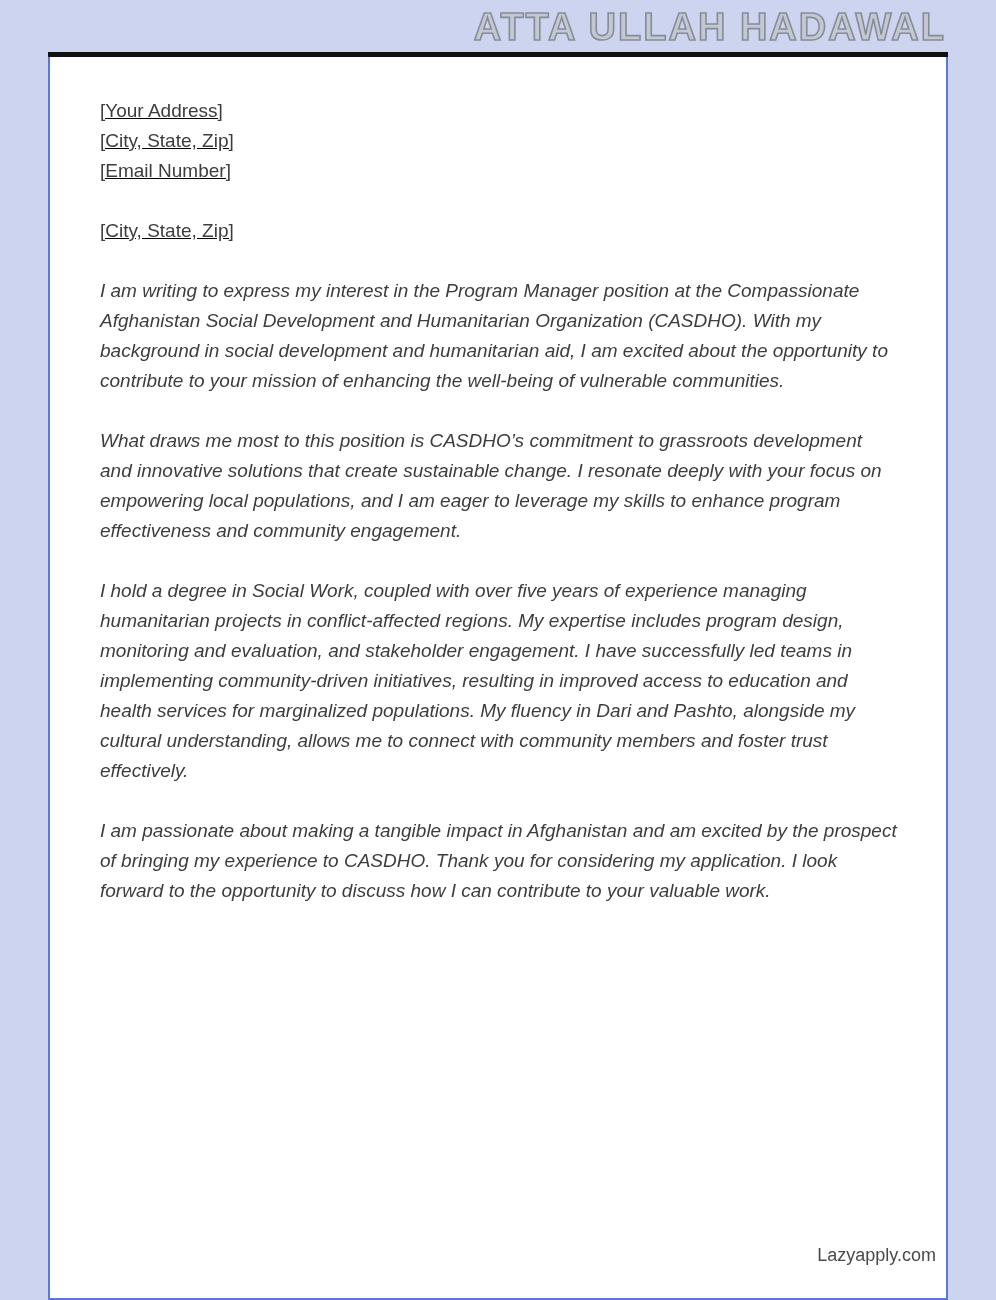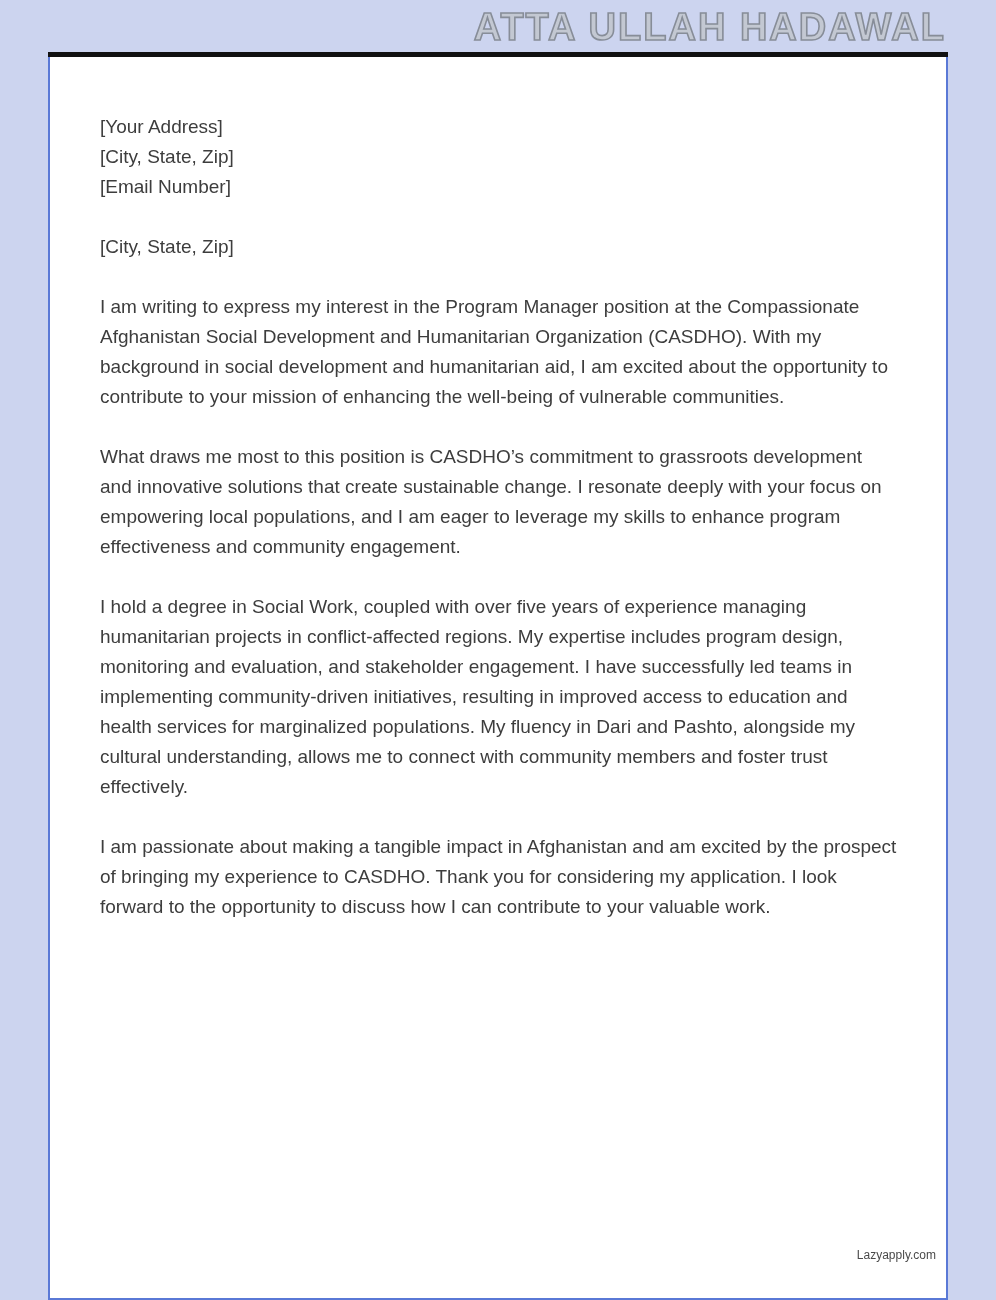--- a/index.html
+++ b/index.html
@@ -44,33 +44,35 @@
     border: 2px solid #5a79d6;
     border-top: none;
     padding: 39px 48px 0 50px;
   }
   .line, .para {
     font-size: 19px;
     line-height: 30px;
     color: #3d3d3d;
   }
   .block {
-    margin: 16px 0 30px 0;
+    margin: 0 0 30px 0;
+    text-decoration: underline;
   }
   .para {
     margin: 0 0 30px 0;
+    font-style: italic;
   }
   .sig-block {
     margin: 0;
   }
   .watermark {
     position: absolute;
     top: 1246px;
     right: 60px;
-    font-size: 12px;
+    font-size: 18px;
     line-height: 18px;
     color: #4a4a4a;
   }
 </style>
 </head>
 <body>
 
 <div class="header-name">ATTA ULLAH HADAWAL</div>
 
 <div class="top-rule"></div>

